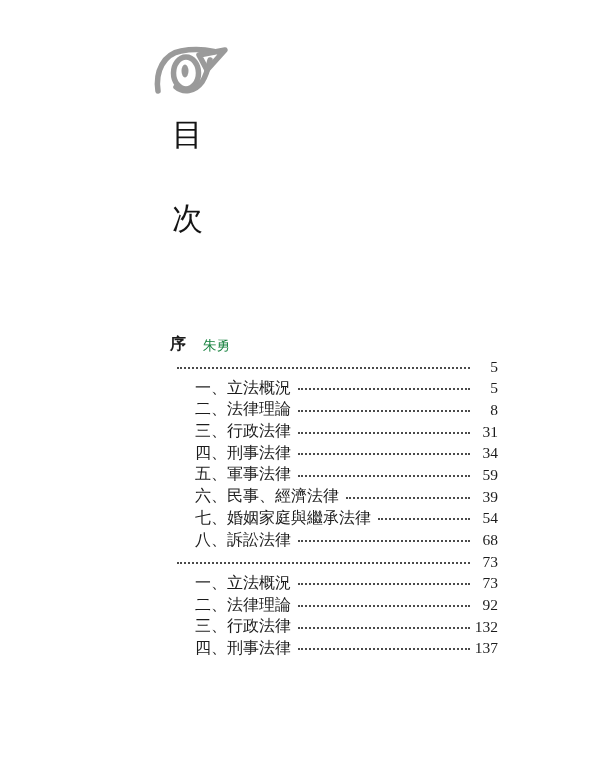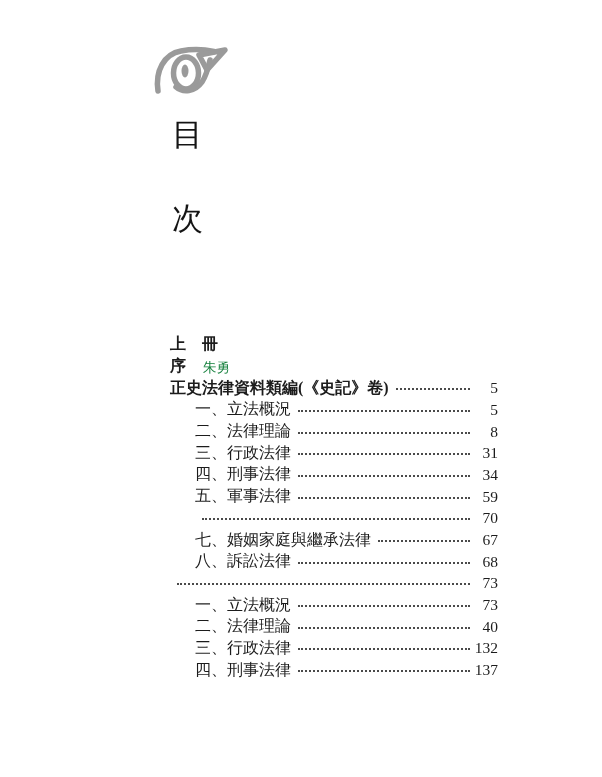--- a/index.html
+++ b/index.html
@@ -70,30 +70,26 @@
         <path d="M48,10 L74,5 L56,25 Z"></path>
       </g>
       <ellipse cx="34" cy="26" rx="3.5" ry="6.5" fill="#9a9a9a"></ellipse>
     </svg>
   </div>
 
   <div class="title-char" id="title-char-1">目</div>
   <div class="title-char" id="title-char-2">次</div>
 
   <div class="toc" id="toc-list">
-    <div class="row volume-row">
-      <span class="t">上　冊</span>
-    </div>
     <div class="row preface-row">
       <span class="t label">序</span>
       <span class="author">朱勇</span>
     </div>
 
       <div class="row bold">
-    <span class="t">正史法律資料類編(《史記》卷)</span>
     <span class="leader"></span>
     <span class="p">5</span>
   </div>
       <div class="row sub">
     <span class="t">一、立法概況</span>
     <span class="leader"></span>
     <span class="p">5</span>
   </div>
       <div class="row sub">
     <span class="t">二、法律理論</span>
@@ -109,46 +105,47 @@
     <span class="t">四、刑事法律</span>
     <span class="leader"></span>
     <span class="p">34</span>
   </div>
       <div class="row sub">
     <span class="t">五、軍事法律</span>
     <span class="leader"></span>
     <span class="p">59</span>
   </div>
       <div class="row sub">
+    <span class="t">六、民事、經濟法律</span>
     <span class="leader"></span>
-    <span class="p">70</span>
+    <span class="p">39</span>
   </div>
       <div class="row sub">
     <span class="t">七、婚姻家庭與繼承法律</span>
     <span class="leader"></span>
-    <span class="p">67</span>
+    <span class="p">54</span>
   </div>
       <div class="row sub">
     <span class="t">八、訴訟法律</span>
     <span class="leader"></span>
     <span class="p">68</span>
   </div>
       <div class="row bold">
     <span class="leader"></span>
     <span class="p">73</span>
   </div>
       <div class="row sub">
     <span class="t">一、立法概況</span>
     <span class="leader"></span>
     <span class="p">73</span>
   </div>
       <div class="row sub">
     <span class="t">二、法律理論</span>
     <span class="leader"></span>
-    <span class="p">40</span>
+    <span class="p">92</span>
   </div>
       <div class="row sub">
     <span class="t">三、行政法律</span>
     <span class="leader"></span>
     <span class="p">132</span>
   </div>
       <div class="row sub">
     <span class="t">四、刑事法律</span>
     <span class="leader"></span>
     <span class="p">137</span>

